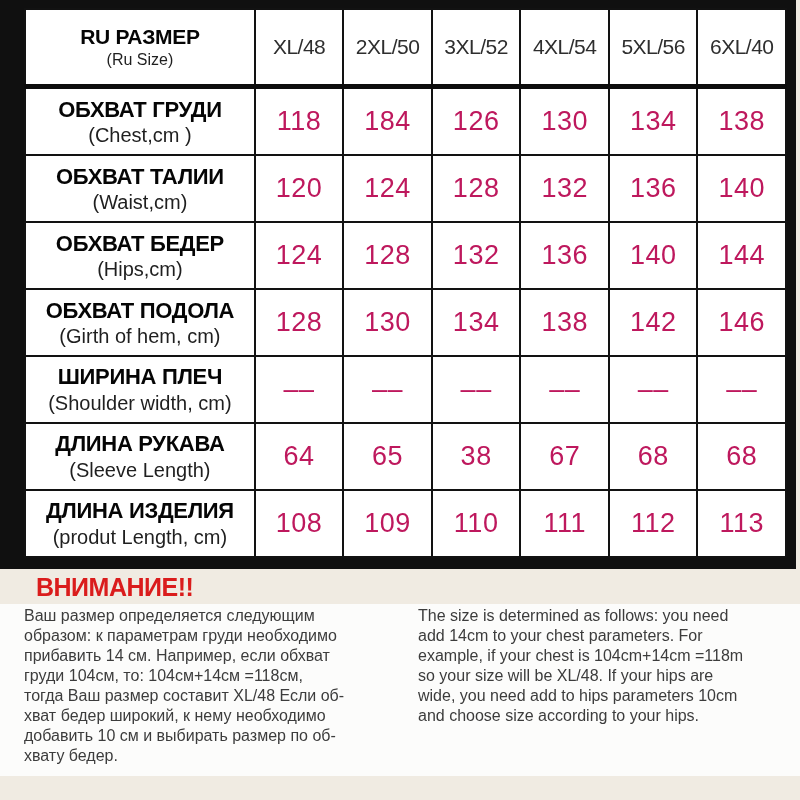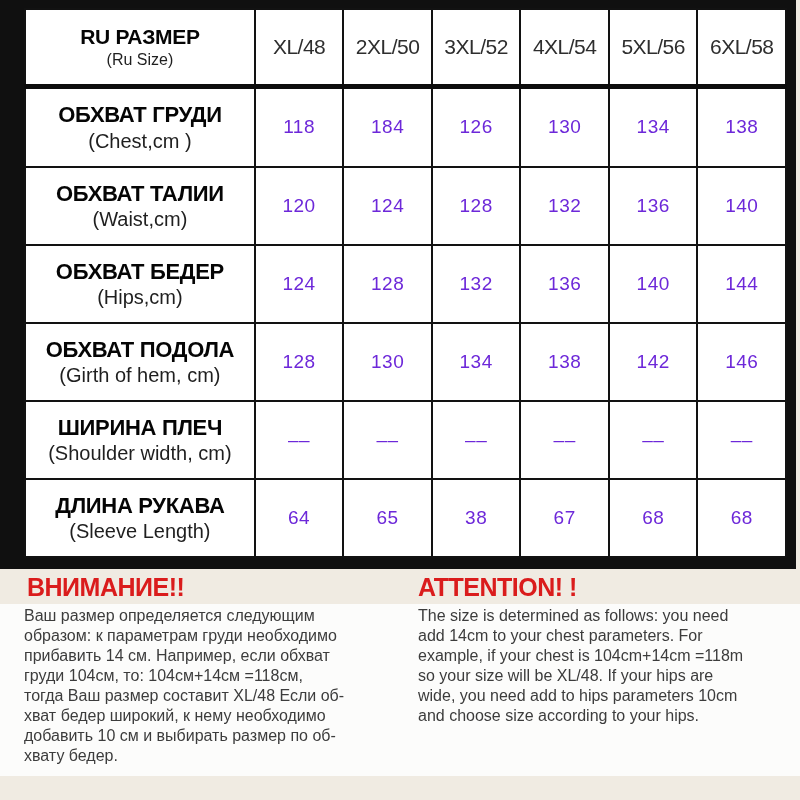--- a/index.html
+++ b/index.html
@@ -23,38 +23,38 @@
     border:2px solid #121212;text-align:center;vertical-align:middle;
     padding:0;overflow:hidden;
   }
   tr.header-row td{border-bottom:5px solid #0d0d0d;height:74px;}
   col.label-col{width:30.2%;}
   .label-cell .ru{font-weight:bold;font-size:22px;color:#050505;letter-spacing:-0.3px;line-height:1.15;}
   .label-cell .en{font-size:20px;color:#1f1f1f;line-height:1.2;margin-top:1px;}
   .header-label-cell .ru{font-size:21px;}
   .header-label-cell .en{font-size:16px;}
   td.size-head{font-size:21px;color:#2e2e2e;letter-spacing:-0.5px;}
-  td.num{font-size:19px;color:#6d28d9;letter-spacing:0.5px;}
+  td.num{font-size:27px;color:#be185d;letter-spacing:0.5px;}
 
   
   .notes{
     position:absolute;left:0;top:569px;width:800px;height:231px;
     background:#f0ebe2;
   }
   .notes-white-band{
     position:absolute;left:0;top:35px;width:800px;height:172px;
     background:#fcfcfb;
   }
   .note-heading{
     position:absolute;top:4px;
     font-family:"Liberation Sans",sans-serif;
     font-weight:bold;font-size:25px;line-height:28px;
     color:#da1c1c;letter-spacing:-0.5px;
   }
-  .note-heading.ru{left:27px;text-align:right;}
+  .note-heading.ru{left:36px;text-align:right;}
   .note-heading.en{left:418px;}
   .note-body{
     position:absolute;top:37px;
     font-family:Liberation Sans, sans-serif;
     font-size:16px;line-height:20px;color:#3c3c3c;
     white-space:pre-line;
   }
   .note-body.ru{left:24px;width:390px;}
   .note-body.en{left:418px;width:380px;}
 </style>
@@ -76,21 +76,21 @@
         <tr class="header-row">
           <td class="label-cell header-label-cell">
             <div class="ru">RU РАЗМЕР</div>
             <div class="en">(Ru Size)</div>
           </td>
           <td class="size-head">XL/48</td>
           <td class="size-head">2XL/50</td>
           <td class="size-head">3XL/52</td>
           <td class="size-head">4XL/54</td>
           <td class="size-head">5XL/56</td>
-          <td class="size-head">6XL/58</td>
+          <td class="size-head">6XL/40</td>
         </tr>
         <tr class="body-row">
           <td class="label-cell">
             <div class="ru">ОБХВАТ ГРУДИ</div>
             <div class="en">(Chest,cm )</div>
           </td>
           <td class="num">118</td>
           <td class="num">184</td>
           <td class="num">126</td>
           <td class="num">130</td>
@@ -150,28 +150,39 @@
             <div class="ru">ДЛИНА РУКАВА</div>
             <div class="en">(Sleeve Length)</div>
           </td>
           <td class="num">64</td>
           <td class="num">65</td>
           <td class="num">38</td>
           <td class="num">67</td>
           <td class="num">68</td>
           <td class="num">68</td>
         </tr>
+        <tr class="body-row">
+          <td class="label-cell">
+            <div class="ru">ДЛИНА ИЗДЕЛИЯ</div>
+            <div class="en">(produt Length, cm)</div>
+          </td>
+          <td class="num">108</td>
+          <td class="num">109</td>
+          <td class="num">110</td>
+          <td class="num">111</td>
+          <td class="num">112</td>
+          <td class="num">113</td>
+        </tr>
       </tbody>
   </table>
 </div>
 
 <div class="notes">
   <div class="notes-white-band"></div>
   <div class="note-heading ru">ВНИМАНИЕ!!</div>
-  <div class="note-heading en">ATTENTION! !</div>
   <div class="note-body ru">Ваш размер определяется следующим
 образом: к параметрам груди необходимо
 прибавить 14 см. Например, если обхват
 груди 104см, то: 104см+14см =118см,
 тогда Ваш размер составит XL/48 Если об-
 хват бедер широкий, к нему необходимо
 добавить 10 см и выбирать размер по об-
 хвату бедер.</div>
   <div class="note-body en">The size is determined as follows: you need
 add 14cm to your chest parameters. For

